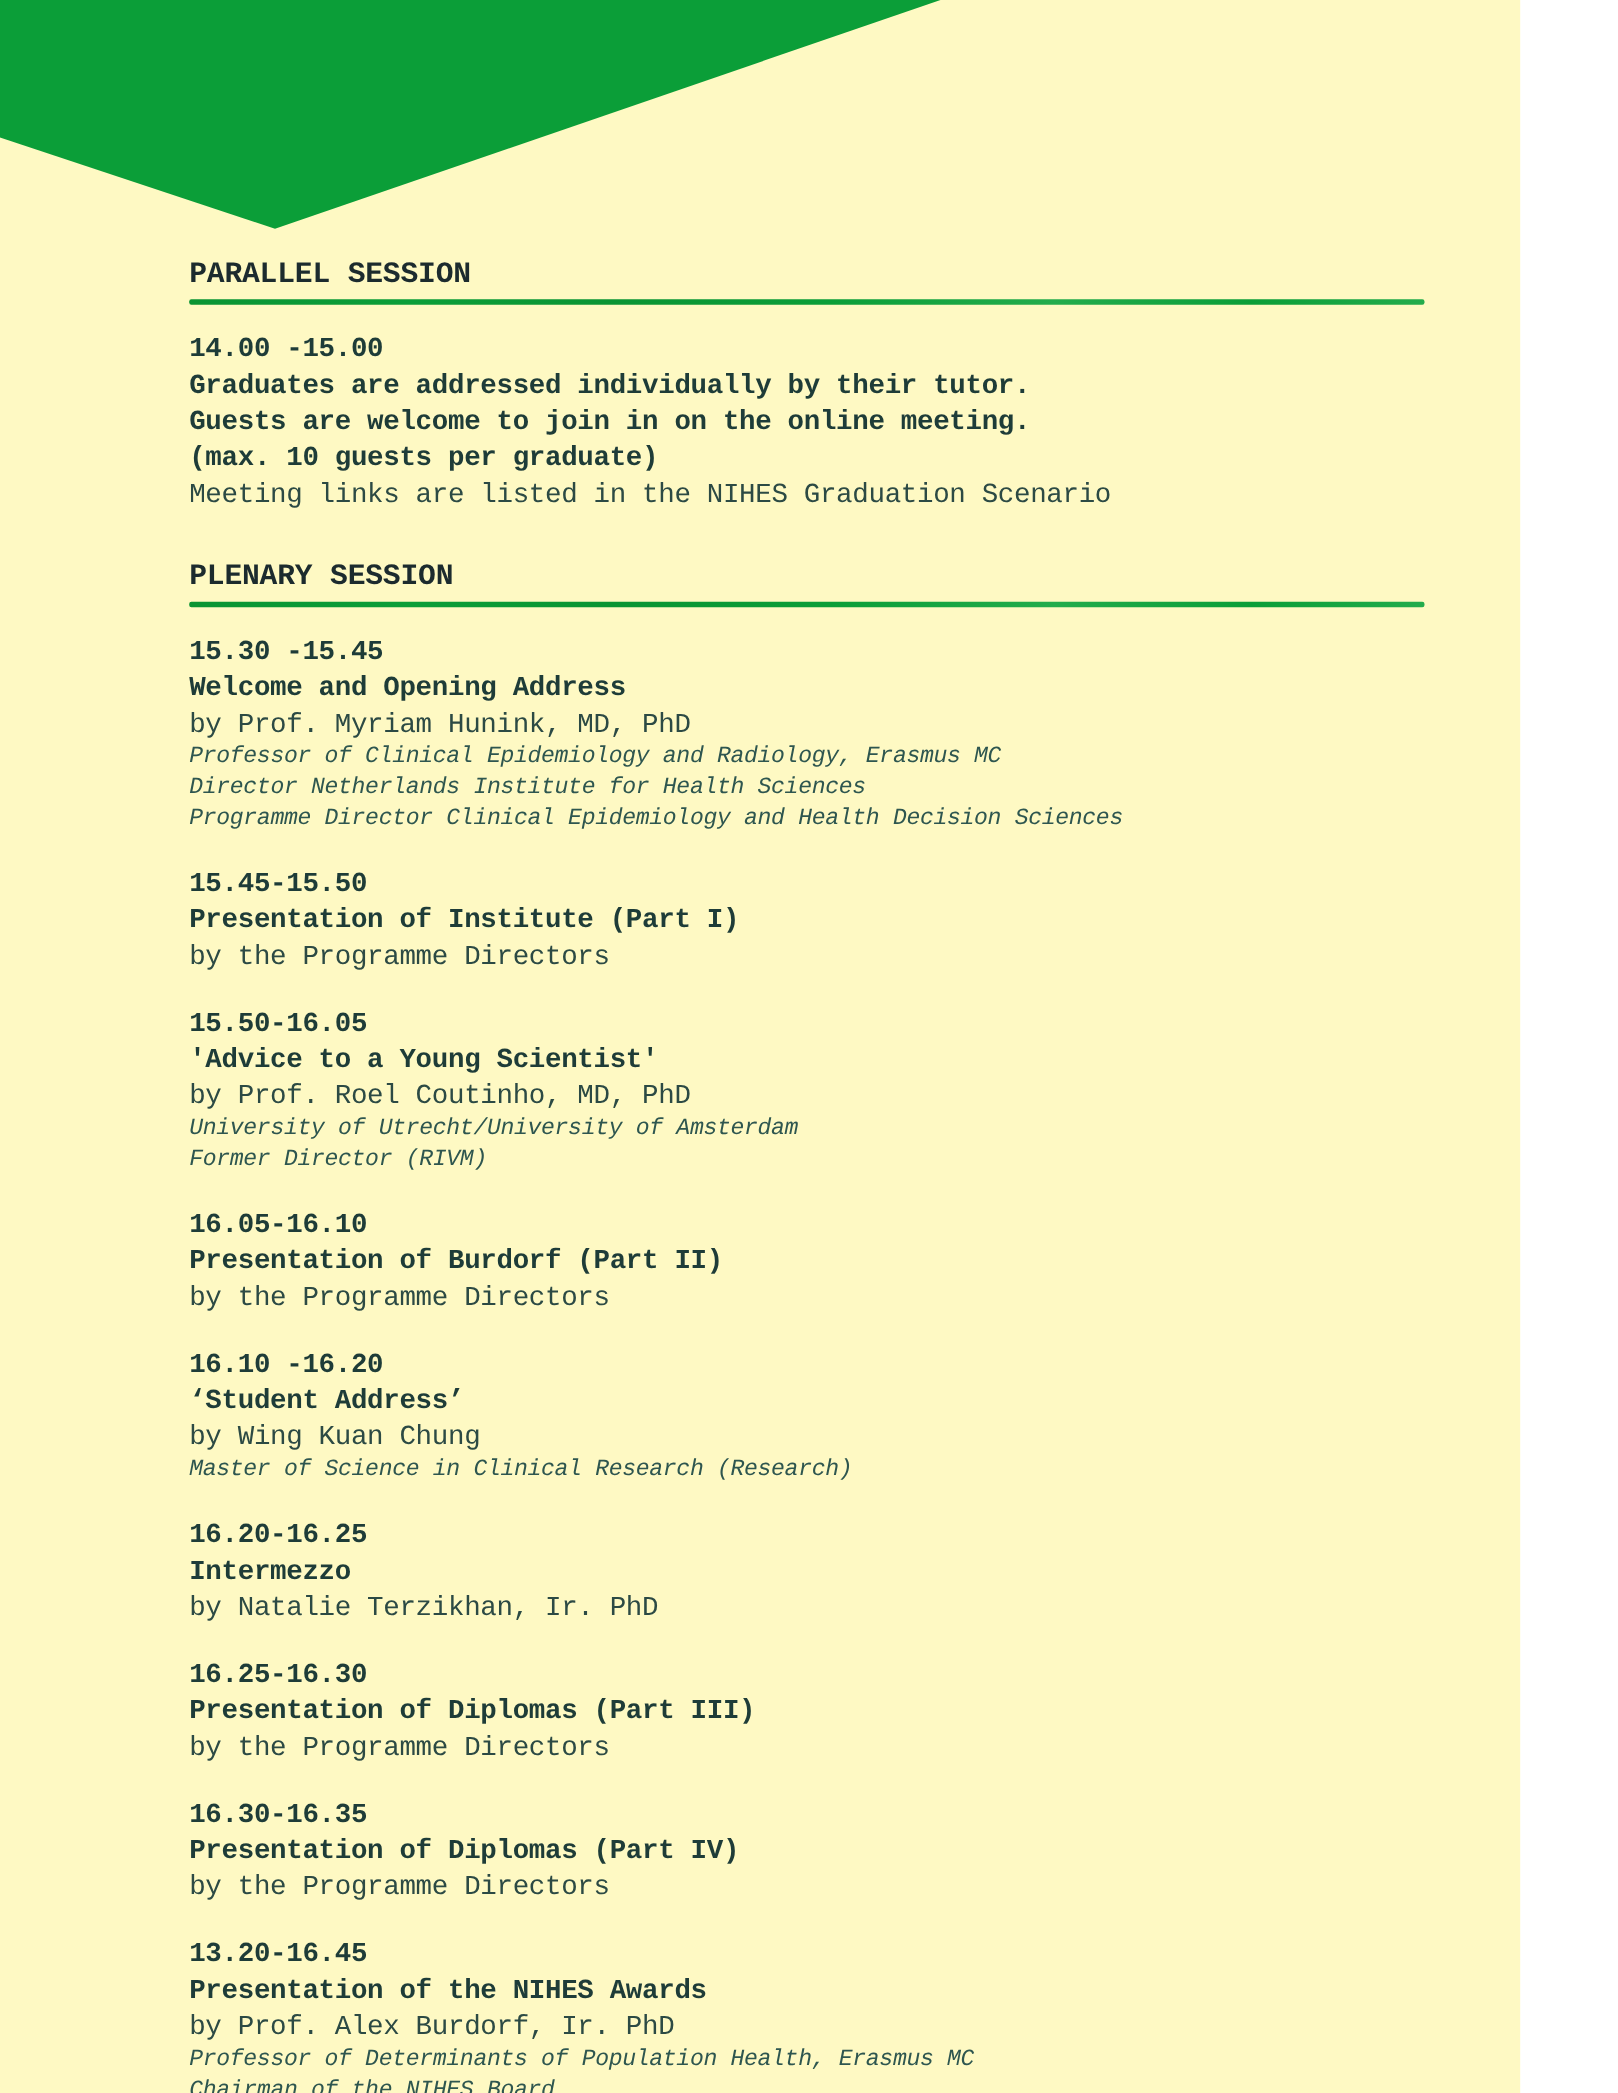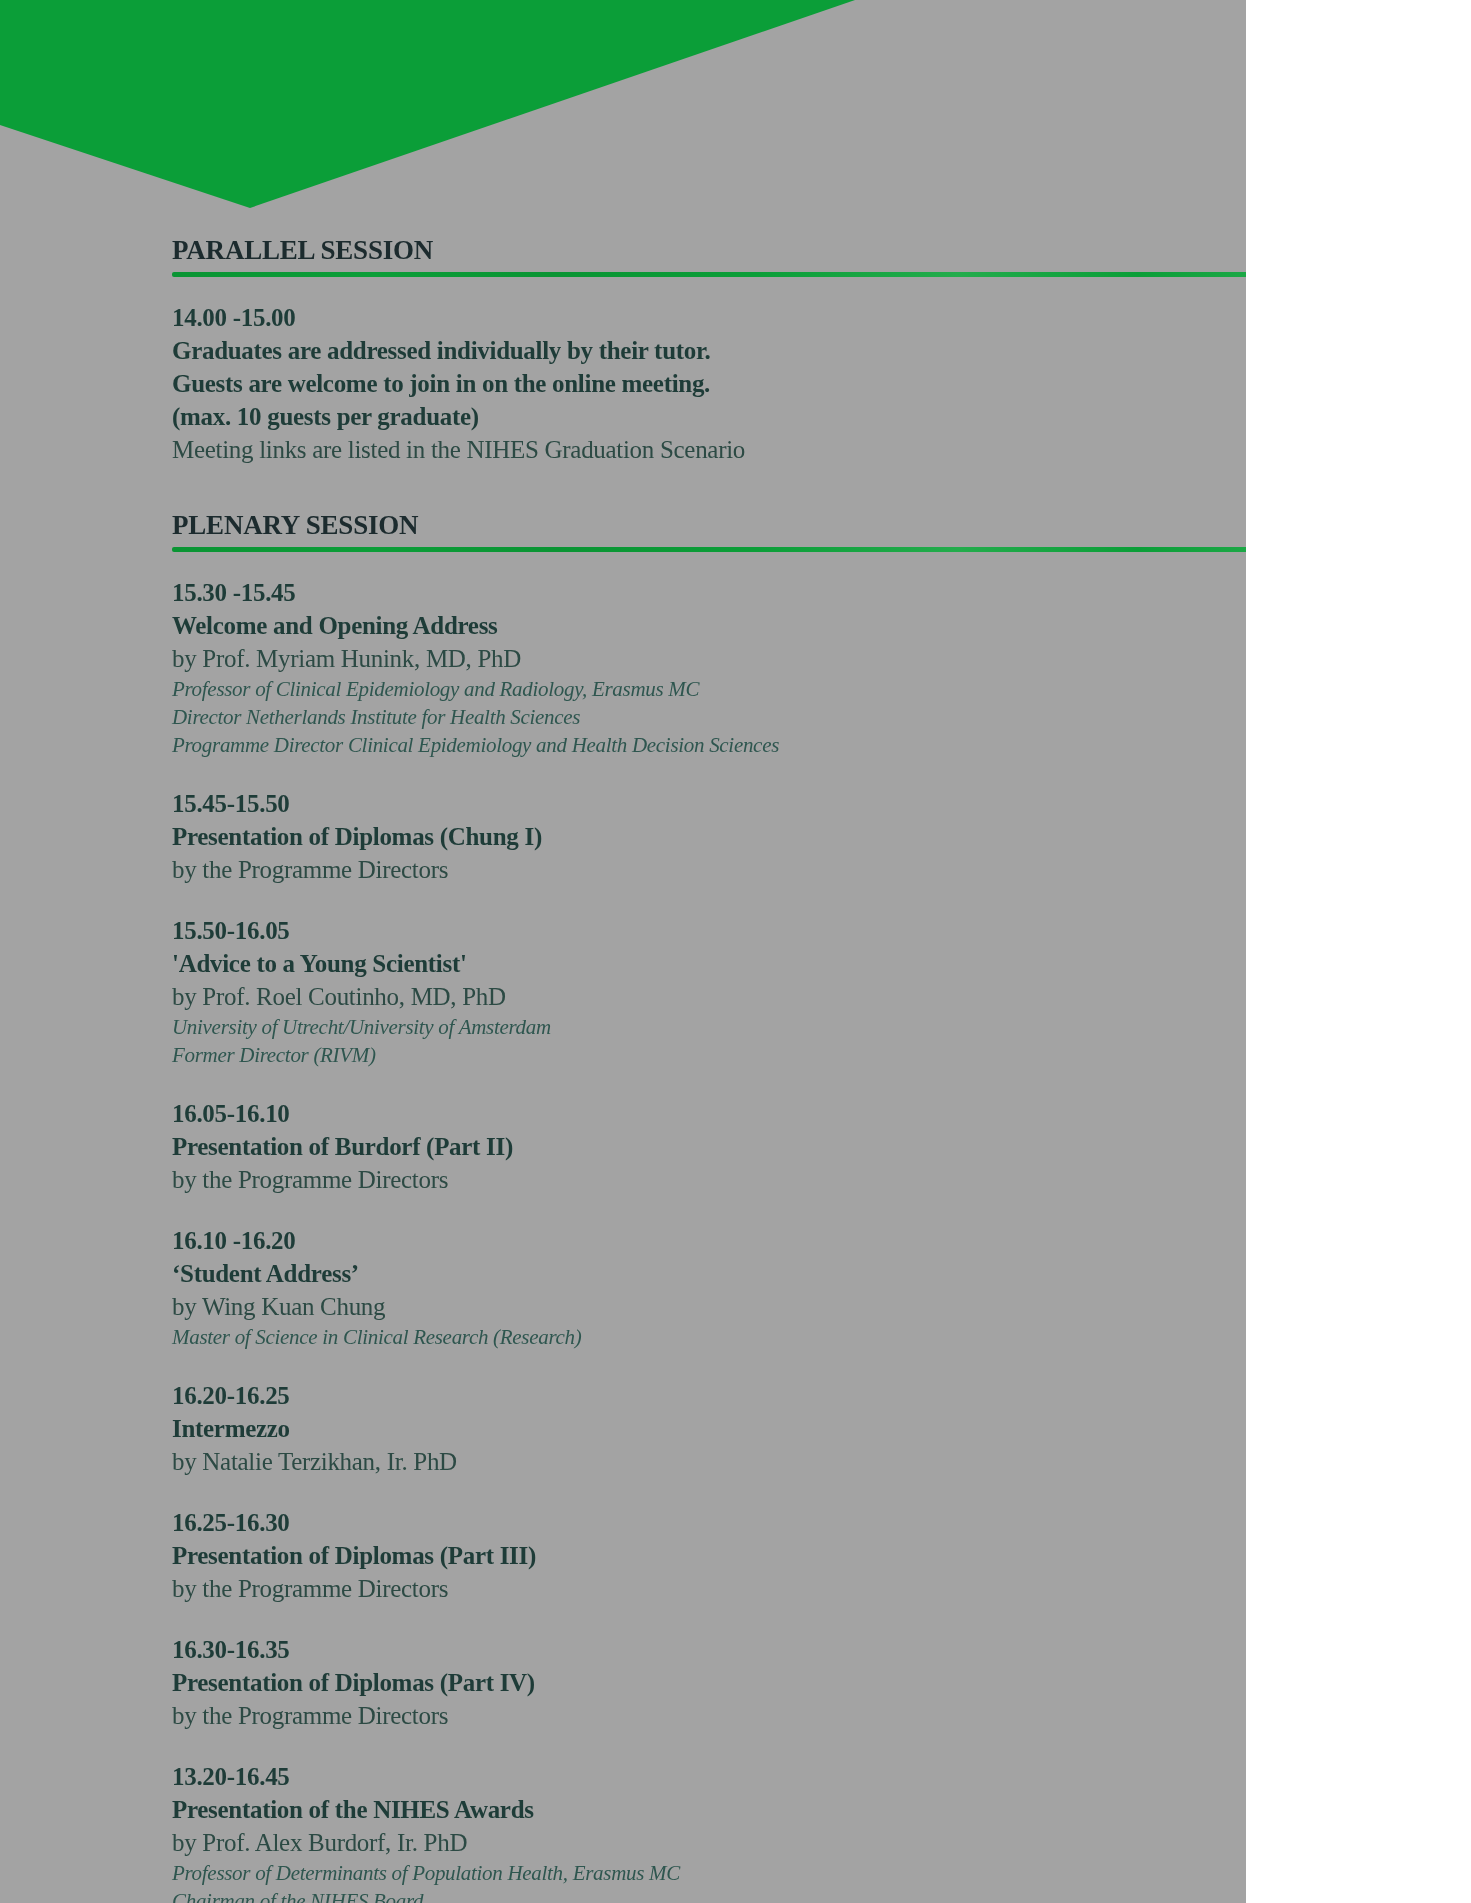--- a/index.html
+++ b/index.html
@@ -2,25 +2,25 @@
 <html style="--green: #0b9e38; --green-light: #23ac4c; --green-dark: #0a9433;"><head>
 <meta charset="utf-8">
 <style>
   html, body {
     margin: 0;
     padding: 0;
     background: #ffffff;
   }
   .page {
     position: relative;
-    width: 1246px;
+    width: 1382px;
     height: 1903px;
-    background: #a3a3a3;
+    background: #fef9c3;
     overflow: hidden;
-    font-family: Liberation Serif, serif;
+    font-family: Liberation Mono, monospace;
   }
   .banner-svg {
     position: absolute;
     top: 0;
     left: 0;
     display: block;
   }
   .content {
     position: absolute;
     left: 172px;
@@ -116,21 +116,21 @@
               <div class="line bold">Welcome and Opening Address</div>
               <div class="line regular">by Prof. Myriam Hunink, MD, PhD</div>
               <div class="line italic">Professor of Clinical Epidemiology and Radiology, Erasmus MC</div>
               <div class="line italic">Director Netherlands Institute for Health Sciences</div>
               <div class="line italic">Programme Director Clinical Epidemiology and Health Decision Sciences</div>
             </div>
           </div>
           <div class="row">
             <div class="time">15.45-15.50</div>
             <div class="desc">
-              <div class="line bold">Presentation of Diplomas (Chung I)</div>
+              <div class="line bold">Presentation of Institute (Part I)</div>
               <div class="line regular">by the Programme Directors</div>
             </div>
           </div>
           <div class="row">
             <div class="time">15.50-16.05</div>
             <div class="desc">
               <div class="line bold">'Advice to a Young Scientist'</div>
               <div class="line regular">by Prof. Roel Coutinho, MD, PhD</div>
               <div class="line italic">University of Utrecht/University of Amsterdam</div>
               <div class="line italic">Former Director (RIVM)</div>

